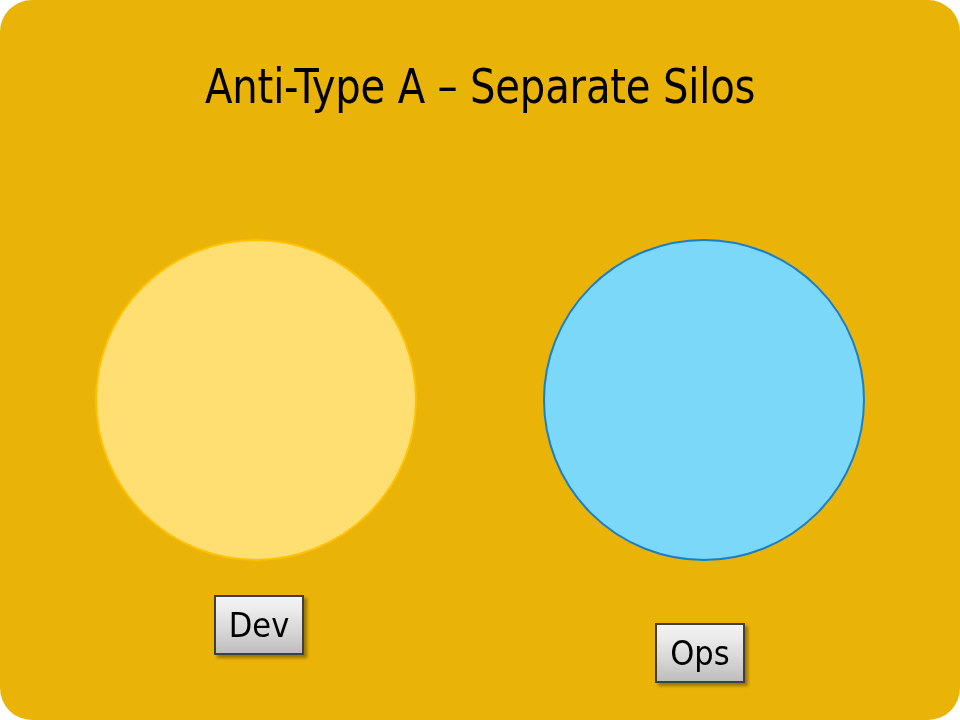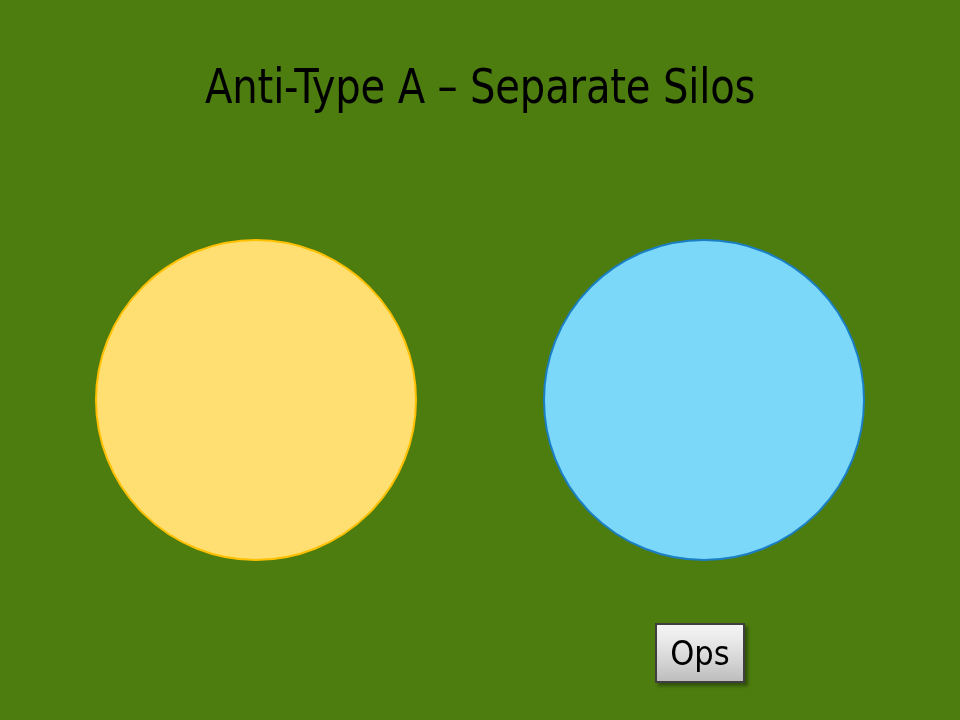--- a/index.html
+++ b/index.html
@@ -85,26 +85,29 @@
   }
   #label-box-ops {
     left: 655px;
     top: 595px;
     margin-top: 28px;
   }
 </style>
 </head>
 <body>
 
-<div id="slide" style="background: #4d7c0f;">
+<div id="slide" style="background: #eab308; border-radius: 32px;">
 
   <div id="slide-title">Anti-Type A – Separate Silos</div>
 
   <div class="silo-circle" id="circle-dev" style="background-color: rgb(255, 223, 113); border-color: rgb(255, 192, 0);"></div>
 
   <div class="silo-circle" id="circle-ops" style="background-color: rgb(123, 216, 248); border-color: rgb(27, 127, 196);"></div>
 
+  <div class="silo-label-box" id="label-box-dev" style="border-color: rgb(63, 63, 63);">
+    <span class="silo-label-text" style="color: rgb(0, 0, 0);">Dev</span>
+  </div>
 
   <div class="silo-label-box" id="label-box-ops" style="border-color: rgb(63, 63, 63);">
     <span class="silo-label-text" style="color: rgb(0, 0, 0);">Ops</span>
   </div>
 
 </div>
 
 </body></html>

